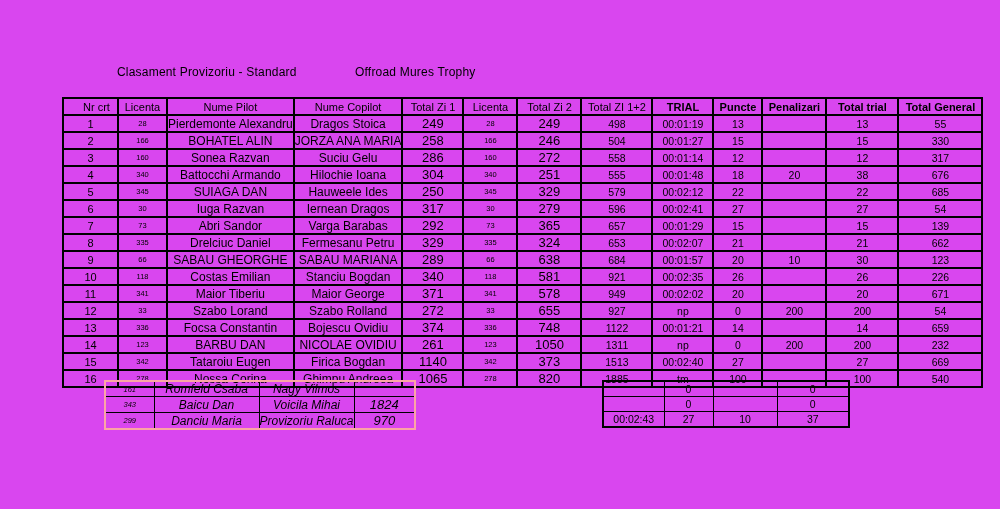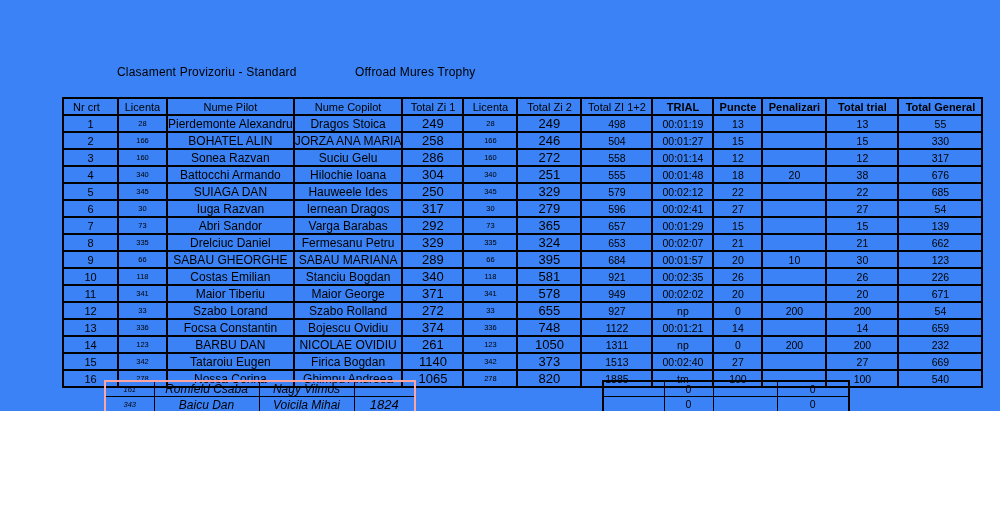--- a/index.html
+++ b/index.html
@@ -1,34 +1,34 @@
 <!DOCTYPE html>
 <html><head>
 <meta charset="utf-8">
 <style>
   html,body{margin:0;padding:0;}
   body{
     width:1000px;height:509px;background:#ffffff;
     font-family:"Liberation Sans",sans-serif;color:#000;
   }
-  .canvas{position:relative;width:1000px;height:411px;background:#3b82f6;overflow:hidden;}
+  .canvas{position:relative;width:1000px;height:509px;background:#d946ef;overflow:hidden;}
   .title{position:absolute;font-size:12px;letter-spacing:0.2px;white-space:nowrap;}
   #title-left{left:117px;top:65px;}
   #title-right{left:355px;top:65px;}
 
   table{border-collapse:collapse;table-layout:fixed;}
   td,th{padding:0;margin:0;text-align:center;vertical-align:middle;
         overflow:hidden;white-space:nowrap;font-weight:normal;}
 
   
   #main-table{position:absolute;left:62px;top:97px;}
   #main-table th,#main-table td{border:2px solid #000;}
   #main-table th{height:15px;font-size:11px;}
   #main-table td{height:12.5px;}
-  th.h-left{text-align:left;padding-left:9px;}
+  th.h-left{text-align:left;padding-left:19px;}
   th.h-bold{font-weight:bold;}
 
   
   #extra-left{position:absolute;left:104px;top:380px;border:2px solid #fca5a5;font-style:italic;}
   #extra-right{position:absolute;left:602px;top:380px;border:2px solid #000;}
   #extra-left td,#extra-right td{border:1px solid #000;height:14px;}
 
   
   .c-nr{font-size:11px;}
   .c-lic{font-size:7.5px;text-align:center;}
@@ -198,21 +198,21 @@
           <td class="c-med">21</td>
           <td class="c-med">662</td>
         </tr>
         <tr>
           <td class="c-nr">9</td>
           <td class="c-lic">66</td>
           <td class="c-name">SABAU GHEORGHE</td>
           <td class="c-name">SABAU MARIANA</td>
           <td class="c-big">289</td>
           <td class="c-lic">66</td>
-          <td class="c-big">395</td>
+          <td class="c-big">638</td>
           <td class="c-med">684</td>
           <td class="c-med">00:01:57</td>
           <td class="c-med">20</td>
           <td class="c-med">10</td>
           <td class="c-med">30</td>
           <td class="c-med">123</td>
         </tr>
         <tr>
           <td class="c-nr">10</td>
           <td class="c-lic">118</td>

